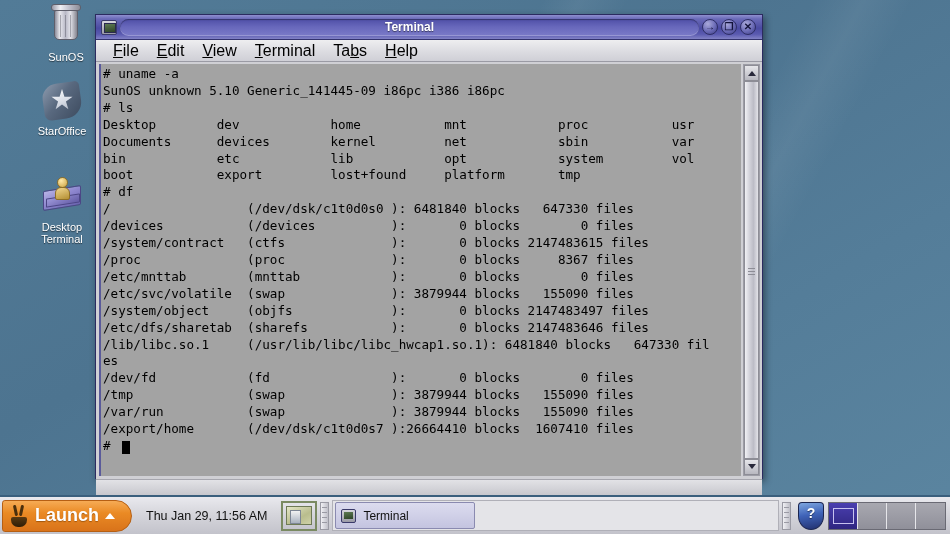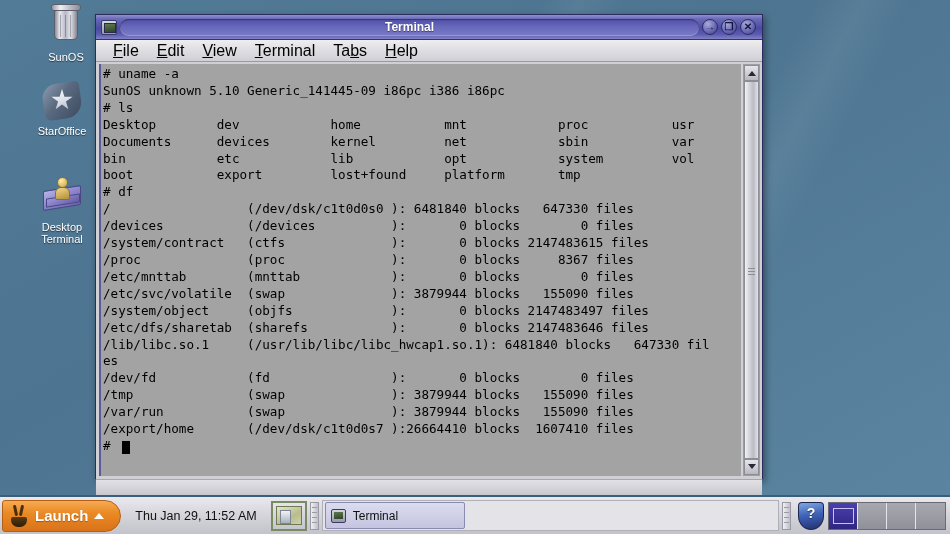--- a/index.html
+++ b/index.html
@@ -273,21 +273,21 @@
     background: linear-gradient(180deg,#5a3a12,#2e1d07);
     border-radius: 2px 2px 7px 7px;
   }
   .launch-steam .s1, .launch-steam .s2 {
     position: absolute; width: 3px; height: 11px; top: 0;
     background: #4a2f0d; border-radius: 3px;
   }
   .launch-steam .s1 { left: 5px; transform: rotate(-12deg); }
   .launch-steam .s2 { left: 11px; transform: rotate(12deg); }
   .launch-label {
-    color: #ffffff; font-size: 15px; font-weight: bold;
+    color: #ffffff; font-size: 18px; font-weight: bold;
     text-shadow: 0 1px 1px rgba(120,60,0,0.6);
     white-space: nowrap;
   }
   .launch-arrow {
     width: 0; height: 0; flex: none;
     border-left: 5px solid transparent; border-right: 5px solid transparent;
     border-bottom: 6px solid #ffffff;
   }
   .clock {
     font-size: 12.5px; color: #111111;
@@ -511,21 +511,21 @@
     <div class="launch-btn">
       <span class="launch-steam">
         <span class="s1"></span>
           <span class="s2"></span>
           <span class="cup"></span>
       </span>
       <span class="launch-label">Launch</span>
       <span class="launch-arrow"></span>
     </div>
 
-    <span class="clock">Thu Jan 29, 11:52 AM</span>
+    <span class="clock">Thu Jan 29, 11:56 AM</span>
 
     <span class="mini-app">
       <span class="inner"></span>
     </span>
 
     <span class="handle">
         <b></b>
         <b></b>
         <b></b>
         <b></b>

